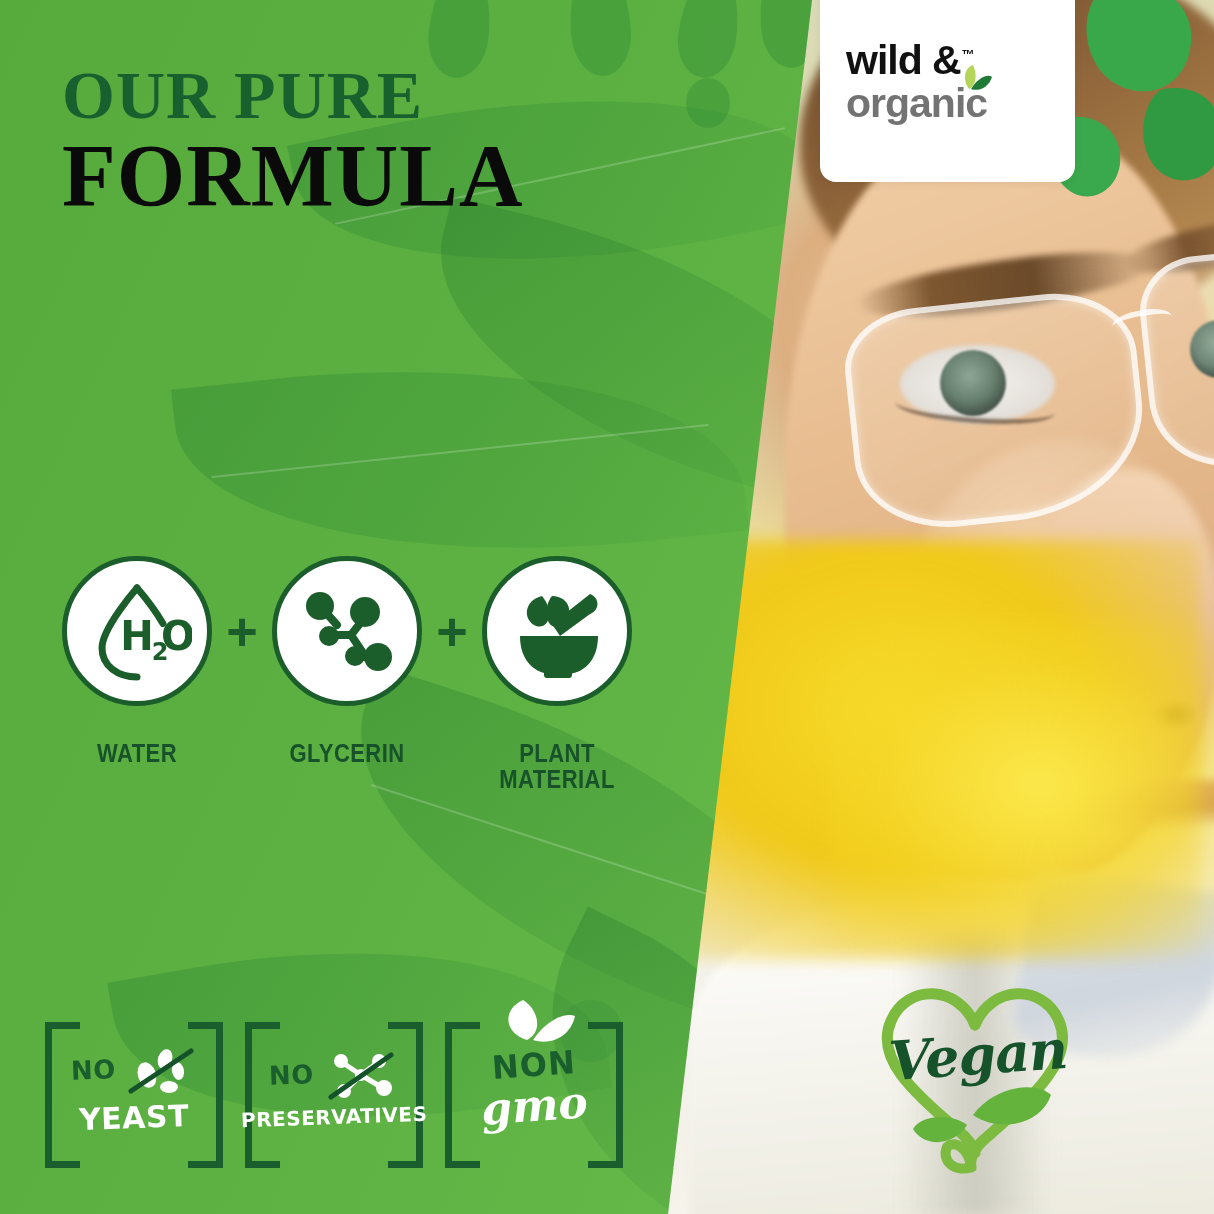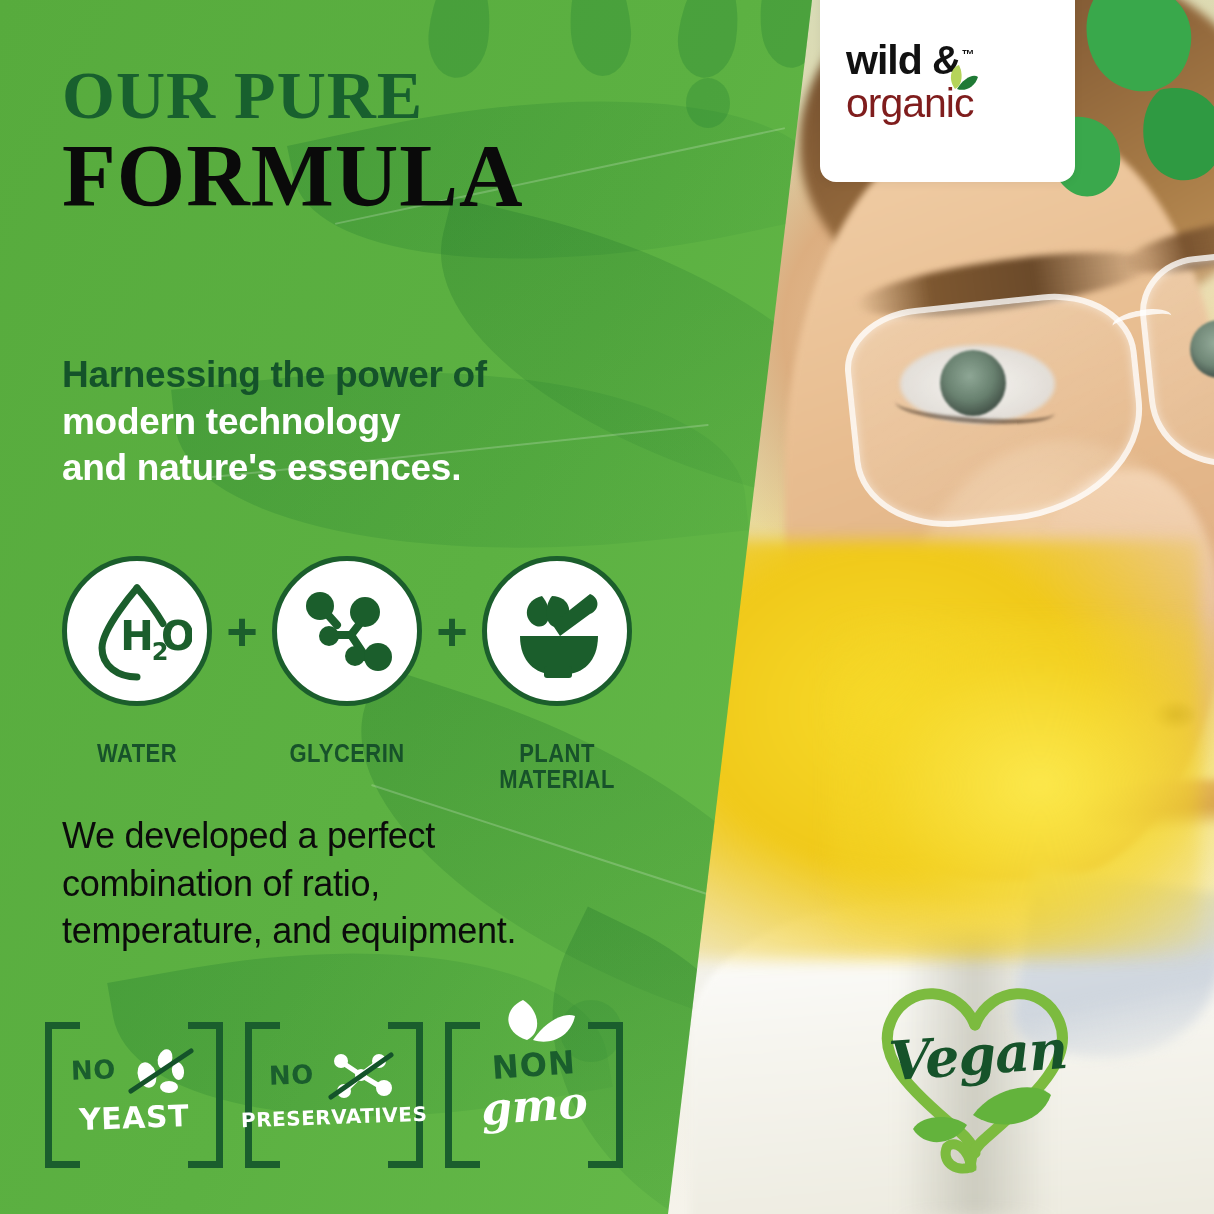--- a/index.html
+++ b/index.html
@@ -152,21 +152,21 @@
     box-shadow:0 2px 10px rgba(0,0,0,.06);
     display:flex;flex-direction:column;justify-content:center;align-items:flex-start;
     padding-left:26px;box-sizing:border-box;
   }
   .logo-l1{
     font-size:41px;font-weight:700;color:#111;letter-spacing:-1px;line-height:1;
     position:relative;margin-bottom:2px;
   }
   .logo-tm{font-size:13px;vertical-align:super;font-weight:700;margin-left:1px;}
   .logo-l2{
-    font-size:41px;font-weight:400;color:#7f1d1d;letter-spacing:-1px;line-height:1;
+    font-size:41px;font-weight:700;color:#737373;letter-spacing:-1px;line-height:1;
     position:relative;
   }
   .logo-leaves{position:absolute;right:-6px;top:-22px;width:46px;height:30px;}
 
   
   .headline{position:absolute;left:62px;top:62px;width:680px;}
   .h-line1{
     font-family:"Liberation Serif", serif;font-weight:700;
     font-size:68px;line-height:.98;color:#18602e;letter-spacing:1px;
   }
@@ -311,25 +311,20 @@
         <path d="M24 28 C30 18 40 12 45 16 C42 26 32 31 24 28 Z" fill="#1f7a35"></path>
       </svg>
     </div>
   </div>
 
   <div class="headline">
     <div class="h-line1">OUR PURE</div>
     <div class="h-line2">FORMULA</div>
   </div>
 
-  <div class="intro">
-    <div class="ln dark">Harnessing the power of</div>
-    <div class="ln white">modern technology</div>
-    <div class="ln white">and nature's essences.</div>
-  </div>
 
   <div class="ingredients">
     <div class="ing-row">
 
       <div class="circle">
         <svg width="110" height="110" viewBox="0 0 110 110">
           <path d="M55 12 C55 12 20 52 20 72 C20 90 36 101 55 101" fill="none" stroke="#1b5e2c" stroke-width="7" stroke-linecap="round"></path>
           <path d="M55 12 C55 12 90 52 90 72" fill="none" stroke="#1b5e2c" stroke-width="7" stroke-linecap="round" stroke-dasharray="44 200"></path>
           <text x="55" y="74" font-family="DejaVu Sans, sans-serif" font-size="40" font-weight="bold" fill="#1b5e2c" text-anchor="middle">H</text>
           <text x="78" y="84" font-family="DejaVu Sans, sans-serif" font-size="24" font-weight="bold" fill="#1b5e2c" text-anchor="middle">2</text>
@@ -374,25 +369,20 @@
       <div class="ing-gap"></div>
       <div class="ing-lbl">GLYCERIN</div>
       <div class="ing-gap"></div>
       <div class="ing-lbl">
         <div>PLANT</div>
         <div>MATERIAL</div>
       </div>
     </div>
   </div>
 
-  <div class="para">
-    <div class="ln">We developed a perfect</div>
-    <div class="ln">combination of ratio,</div>
-    <div class="ln">temperature, and equipment.</div>
-  </div>
 
   <div class="badges">
 
     <div class="badge">
       <div class="bracket-l"></div>
       <div class="bracket-r"></div>
       <div class="badge-inner">
         <div class="b-top">
           <span class="b-no">NO</span>
           <svg width="76" height="50" viewBox="0 0 76 50" style="margin-left:6px;">

